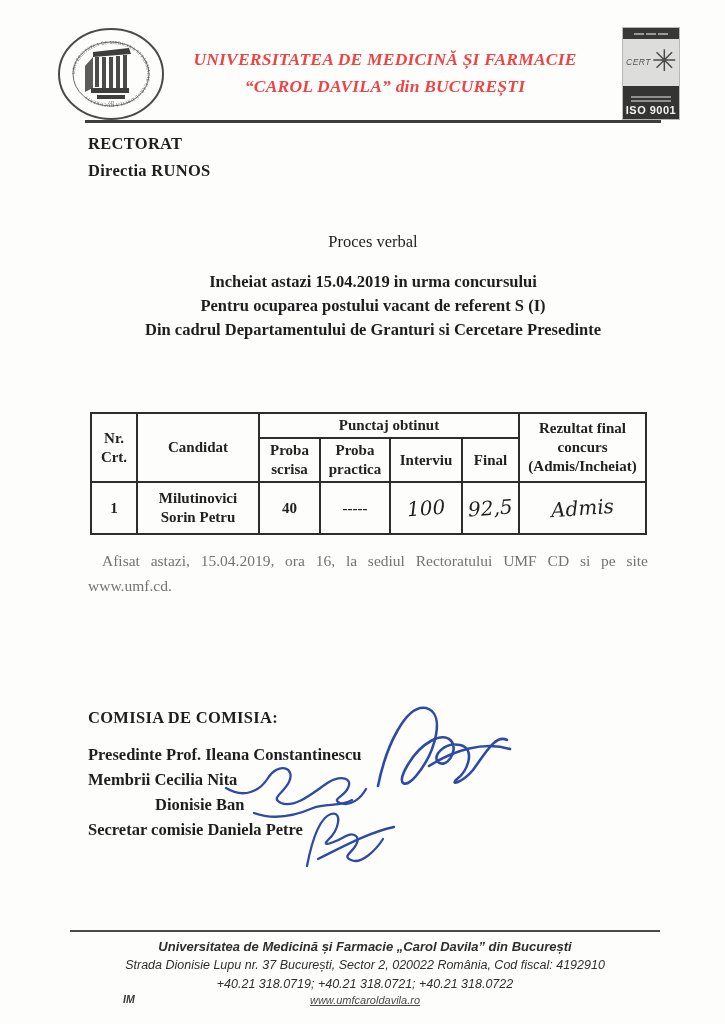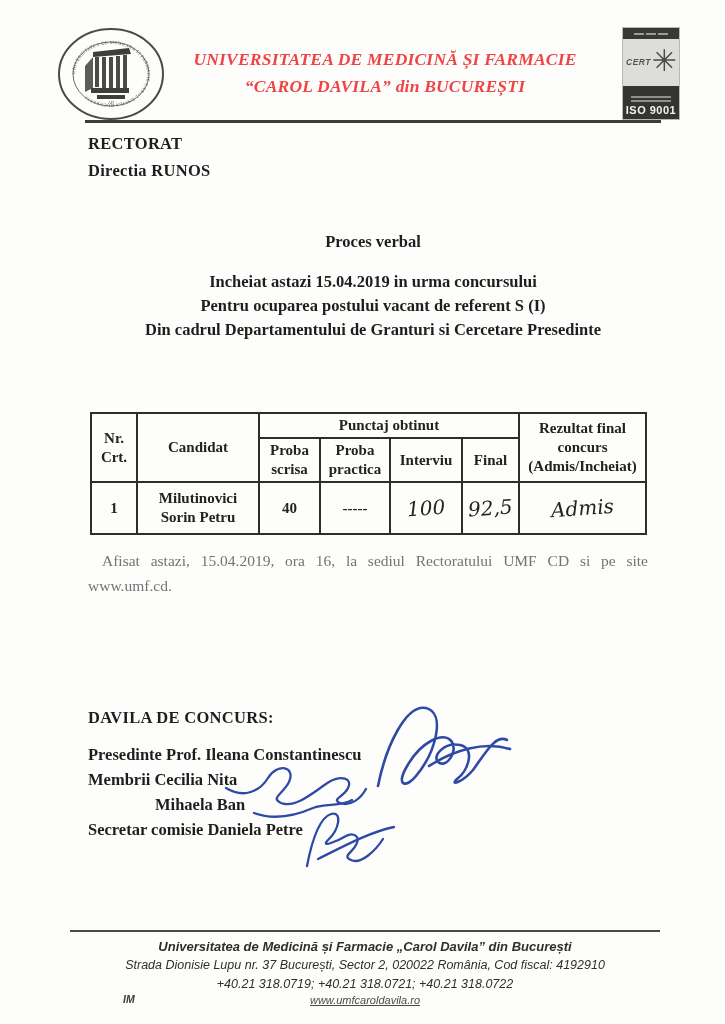--- a/index.html
+++ b/index.html
@@ -22,30 +22,30 @@
     font-size: 17.5px; line-height: 27px; color: #ef4444; letter-spacing: .2px;
   }
   .iso-badge {
     position: absolute; left: 622px; top: 27px; width: 58px; height: 93px;
     border: 1px solid #b8b8b4; background: #e9e9e6; font-family: "Liberation Sans", sans-serif;
   }
   .iso-top { height: 11px; background: #383836; display: flex; align-items: center; justify-content: center; gap: 2px; }
   .iso-top i { display: block; width: 10px; height: 2px; background: #9a9a96; }
   .iso-mid { position: relative; height: 47px; background: #dddddb; }
   .iso-star { position: absolute; right: 2px; top: 4px; font-size: 30px; color: #4a4a48; font-style: normal; }
-  .iso-cert { position: absolute; left: 3px; top: 18px; font-size: 8.5px; font-weight: bold; font-style: italic; color: #555553; letter-spacing: .5px; }
+  .iso-cert { position: absolute; left: 3px; top: 18px; font-size: 8.5px; font-weight: normal; font-style: italic; color: #555553; letter-spacing: .5px; }
   .iso-bottom { height: 33px; background: #343432; display: flex; flex-direction: column; align-items: center; justify-content: flex-end; padding-bottom: 2px; }
   .iso-bottom i { display: block; width: 40px; height: 2px; background: #8f8f8b; margin-bottom: 2px; }
   .iso-label { color: #f2f2ef; font-weight: bold; font-size: 11px; letter-spacing: .5px; line-height: 13px; }
   .head-rule { position: absolute; left: 85px; top: 120px; width: 576px; height: 3px; background: #3d3d3b; }
 
   .office { position: absolute; left: 88px; top: 130px; font-weight: bold; font-size: 16.5px; line-height: 27px; letter-spacing: .3px; }
 
   
-  .doc-title { position: absolute; left: 88px; top: 232px; width: 570px; text-align: center; font-weight: bold; font-size: 16.5px; }
+  .doc-title { position: absolute; left: 88px; top: 232px; width: 570px; text-align: center; font-weight: normal; font-size: 16.5px; }
   .intro { position: absolute; left: 68px; top: 270px; width: 610px; text-align: center; font-weight: bold; font-size: 16.5px; line-height: 24px; }
 
   table.results {
     position: absolute; left: 90px; top: 412px; width: 555px;
     border-collapse: collapse; table-layout: fixed;
   }
   table.results th, table.results td {
     border: 2px solid #2d2d2b; text-align: center; vertical-align: middle;
     font-weight: bold; font-size: 15px; line-height: 19px; padding: 2px 3px;
     color: #222220;
@@ -176,25 +176,25 @@
         <td>-----</td>
         <td class="hand"><span class="hand-tilt">100</span></td>
         <td class="hand"><span class="hand-tilt">92,5</span></td>
         <td class="hand"><span class="hand-tilt">Admis</span></td>
       </tr>
     </tbody>
   </table>
 
   <p class="posted">Afisat astazi, 15.04.2019, ora 16, la sediul Rectoratului UMF CD si pe site www.umf.cd.</p>
 
-  <div class="commission-heading">DAVILA DE CONCURS:</div>
+  <div class="commission-heading">COMISIA DE COMISIA:</div>
   <div class="commission">
     <div>Presedinte Prof. Ileana Constantinescu</div>
     <div>Membrii Cecilia Nita</div>
-    <div class="indent">Mihaela Ban</div>
+    <div class="indent">Dionisie Ban</div>
     <div>Secretar comisie Daniela Petre</div>
   </div>
 
   <svg class="signatures" viewBox="0 0 330 195" xmlns="http://www.w3.org/2000/svg">
     <g stroke-width="2.6">
       <path d="M 178 96 C 186 56, 206 14, 226 18 C 246 23, 236 62, 216 86 C 206 98, 196 96, 206 78 C 220 52, 244 40, 252 52 C 258 62, 246 79, 238 72 C 232 66, 244 52, 260 55 C 276 58, 268 81, 257 89 C 249 96, 262 93, 273 80 C 286 62, 296 44, 307 50"></path>
       <path d="M 229 76 C 254 60, 284 51, 310 59"></path>
     </g>
     <g stroke-width="2.3">
       <path d="M 26 98 C 44 109, 60 101, 68 88 C 78 72, 96 77, 89 92 C 83 104, 70 108, 81 113 C 96 119, 116 100, 129 92 C 141 85, 153 88, 148 98 C 144 107, 131 109, 140 113 C 151 117, 161 108, 166 99"></path>

